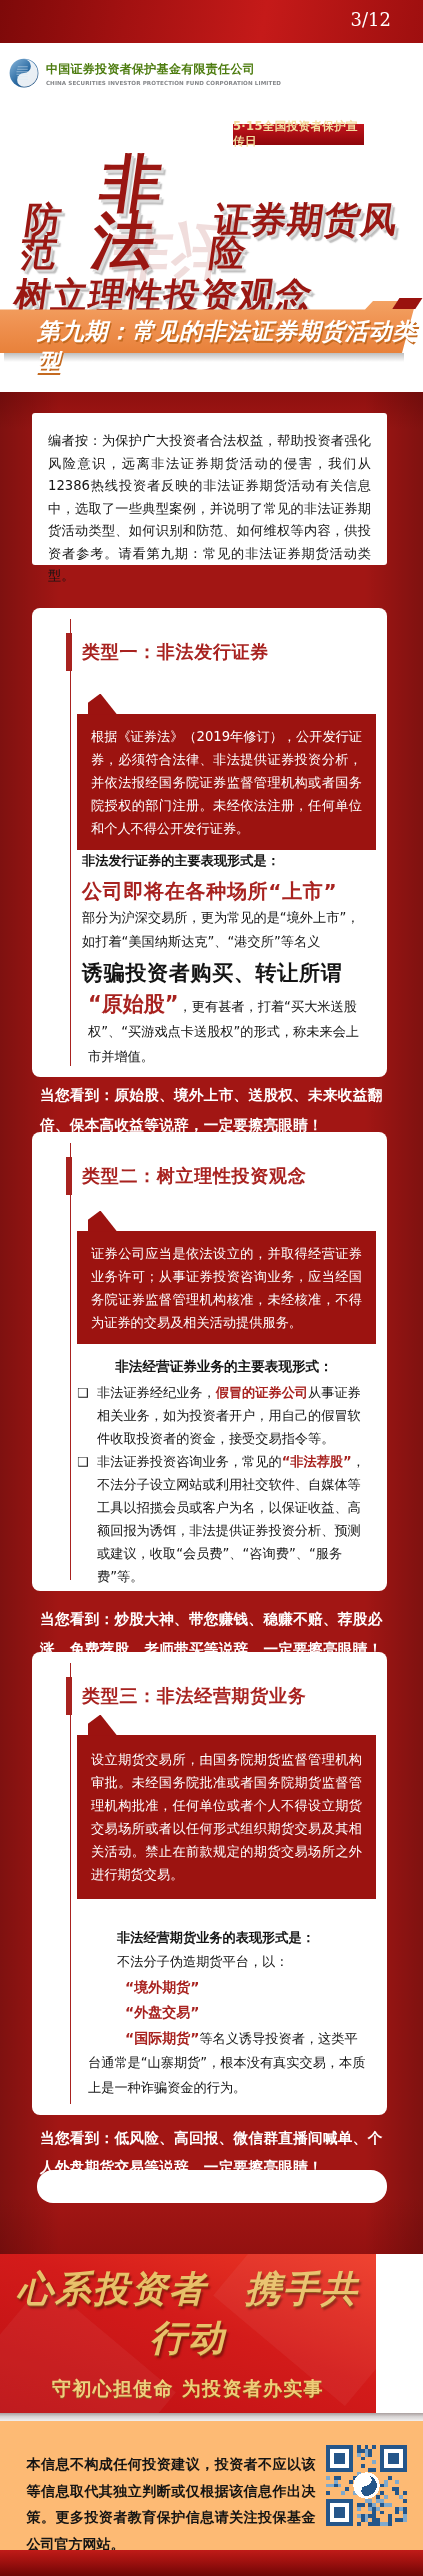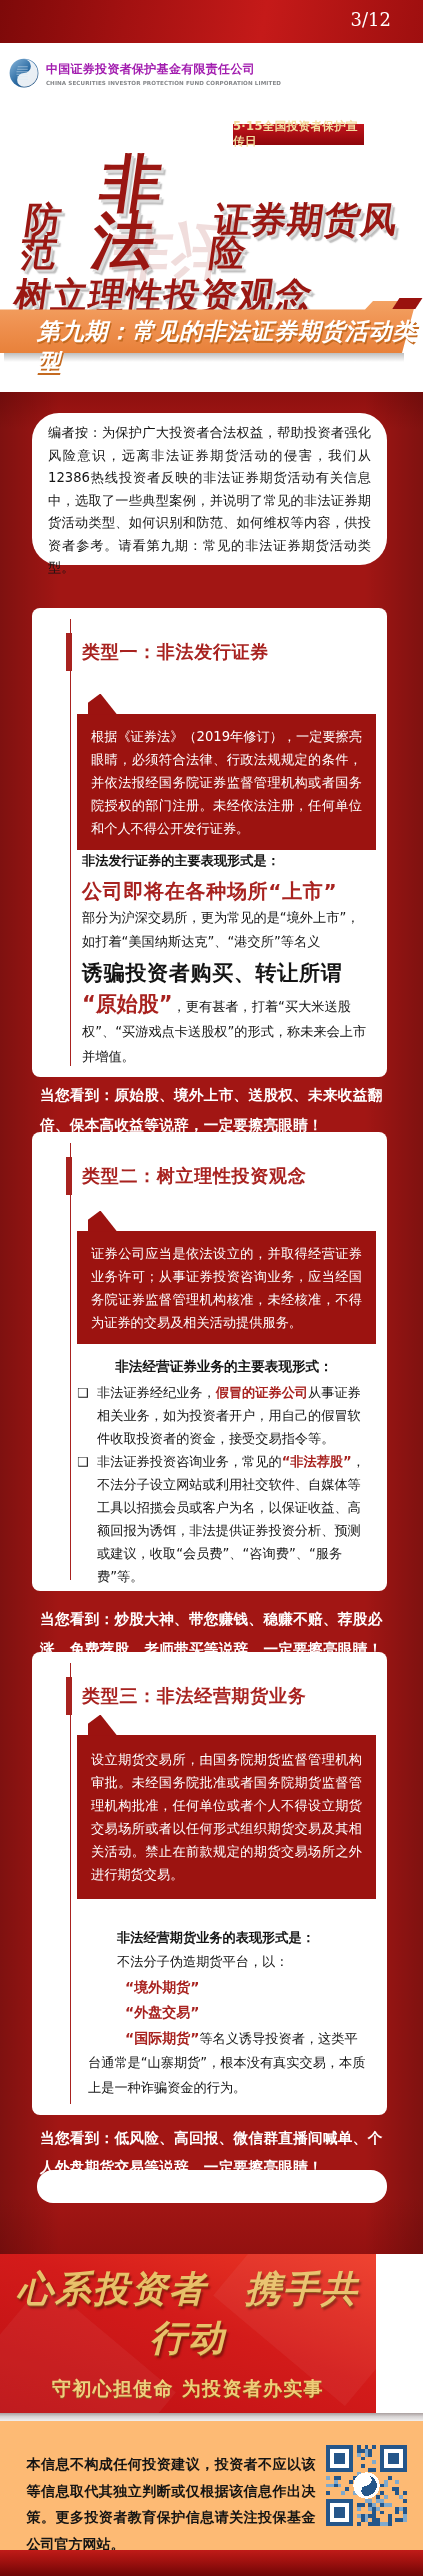--- a/index.html
+++ b/index.html
@@ -9,21 +9,21 @@
   
   .top-band{position:absolute;top:0;left:0;width:424px;height:43px;
     background:linear-gradient(100deg,#7d0909 0%,#a31111 30%,#c51a19 62%,#9e0f0f 100%);}
   .page-num{position:absolute;top:9.3px;right:33px;color:#fff;font-size:18px;
     font-family:"DejaVu Serif","Liberation Serif",serif;}
 
   
   .logo-row{position:absolute;top:58px;left:9.3px;display:flex;align-items:center;}
   .logo-mark{width:30px;height:30px;flex:0 0 30px;}
   .logo-text{margin-left:6.6px;}
-  .org-cn{font-size:12px;color:#a21caf;font-weight:600;letter-spacing:0.3px;}
+  .org-cn{font-size:12px;color:#4d7c0f;font-weight:600;letter-spacing:0.3px;}
   .org-en{font-size:5.6px;color:#85878a;font-weight:600;margin-top:2px;letter-spacing:0.1px;}
 
   
   .badge{position:absolute;left:233px;top:124px;width:131px;height:20.5px;
     background:linear-gradient(180deg,#c4161e 0%,#a60d13 55%,#8e060b 100%);
     color:#f3dc9e;font-size:11.6px;font-weight:700;display:flex;align-items:center;
     justify-content:center;letter-spacing:0.3px;}
 
   
   .main-title{position:absolute;left:22.5px;top:155px;width:397px;color:#9a1712;
@@ -50,21 +50,21 @@
 
   
   .red-bg{position:absolute;top:392px;left:0;width:424px;height:1862px;
     background:linear-gradient(180deg,#8e100f 0%,#a21614 2%,#a21614 97%,#931110 100%);}
   .red-bg:after{content:"";position:absolute;inset:0;
     background:linear-gradient(90deg,rgba(0,0,0,0.22),rgba(0,0,0,0) 14%,rgba(0,0,0,0) 86%,rgba(0,0,0,0.22));}
 
   
   .card{position:absolute;left:32px;width:355px;background:#fff;border-radius:8px;
     box-sizing:border-box;}
-  #card-editor{top:413px;height:152px;border-radius:27px;padding:9px 16px;}
+  #card-editor{top:413px;height:152px;border-radius:3px;padding:17px 16px;}
   .editor{margin:0;font-size:13.2px;line-height:22.5px;color:#141414;font-weight:500;
     text-align:justify;}
 
   #card1{top:608px;height:469px;}
   #card2{top:1132px;height:459px;}
   #card3{top:1652px;height:463px;}
 
   .vline{position:absolute;left:38px;top:10.6px;bottom:10.6px;width:1.3px;background:#a8221f;}
   .vbar{position:absolute;left:34px;top:25px;width:6px;height:38px;background:#a8221f;}
   .sec-title{position:absolute;left:50px;top:32px;margin:0;font-size:18px;font-weight:700;
@@ -78,21 +78,21 @@
   #card1 .bubble{top:106px;}
   #card2 .bubble{top:99px;}
   #card3 .bubble{top:83px;padding:13.2px 14px;}
 
   .content{position:absolute;color:#141414;}
   .c1{left:50px;right:16px;top:244px;}
   .lead{font-size:13.2px;font-weight:700;line-height:18.5px;}
   .h-red{font-size:20px;font-weight:800;color:#a8221f;margin-top:8px;line-height:25px;letter-spacing:0.7px;}
   .body1{font-size:13.2px;line-height:24px;margin-top:2px;font-weight:500;}
   .h-black{font-size:21px;font-weight:800;margin-top:6.6px;line-height:26.5px;letter-spacing:0.7px;}
-  .mixed{margin-top:5.3px;font-size:13.2px;line-height:25px;font-weight:500;}
+  .mixed{margin-top:5.3px;font-size:13.2px;line-height:25px;font-weight:500;margin-left:6px;}
   .em-big{font-size:21px;font-weight:800;color:#a8221f;}
 
   .c2{left:45px;right:16px;top:225px;}
   .lead-center{text-align:center;font-size:13.6px;font-weight:700;line-height:18.5px;}
   .bullets{list-style:none;margin:5.3px 0 0 0;padding:0;}
   .bullets li{display:flex;font-size:13.2px;line-height:23px;font-weight:500;}
   .bullets li + li{margin-top:0px;}
   .cb{flex:0 0 20px;font-size:12.6px;color:#141414;font-weight:700;}
   .red-inline{color:#a8221f;font-weight:700;}
 
@@ -197,21 +197,21 @@
   <div class="red-bg"></div>
 
   <div class="card" id="card-editor">
     <p class="editor">编者按：为保护广大投资者合法权益，帮助投资者强化风险意识，远离非法证券期货活动的侵害，我们从12386热线投资者反映的非法证券期货活动有关信息中，选取了一些典型案例，并说明了常见的非法证券期货活动类型、如何识别和防范、如何维权等内容，供投资者参考。请看第九期：常见的非法证券期货活动类型。</p>
   </div>
 
   <div class="card" id="card1">
     <div class="vline"></div>
     <div class="vbar"></div>
     <h2 class="sec-title">类型一：非法发行证券</h2>
-    <div class="bubble">根据《证券法》（2019年修订），一定要擦亮眼睛，必须符合法律、行政法规规定的条件，并依法报经国务院证券监督管理机构或者国务院授权的部门注册。未经依法注册，任何单位和个人不得公开发行证券。</div>
+    <div class="bubble">根据《证券法》（2019年修订），公开发行证券，必须符合法律、非法提供证券投资分析，并依法报经国务院证券监督管理机构或者国务院授权的部门注册。未经依法注册，任何单位和个人不得公开发行证券。</div>
     <div class="content c1">
       <div class="lead">非法发行证券的主要表现形式是：</div>
       <div class="h-red">公司即将在各种场所“上市”</div>
       <div class="body1">部分为沪深交易所，更为常见的是“境外上市”，如打着“美国纳斯达克”、“港交所”等名义</div>
       <div class="h-black">诱骗投资者购买、转让所谓</div>
       <div class="mixed">
         <span class="em-big">“原始股”</span><span>，更有甚者，打着“买大米送股权”、“买游戏点卡送股权”的形式，称未来会上市并增值。</span>
       </div>
     </div>
   </div>

